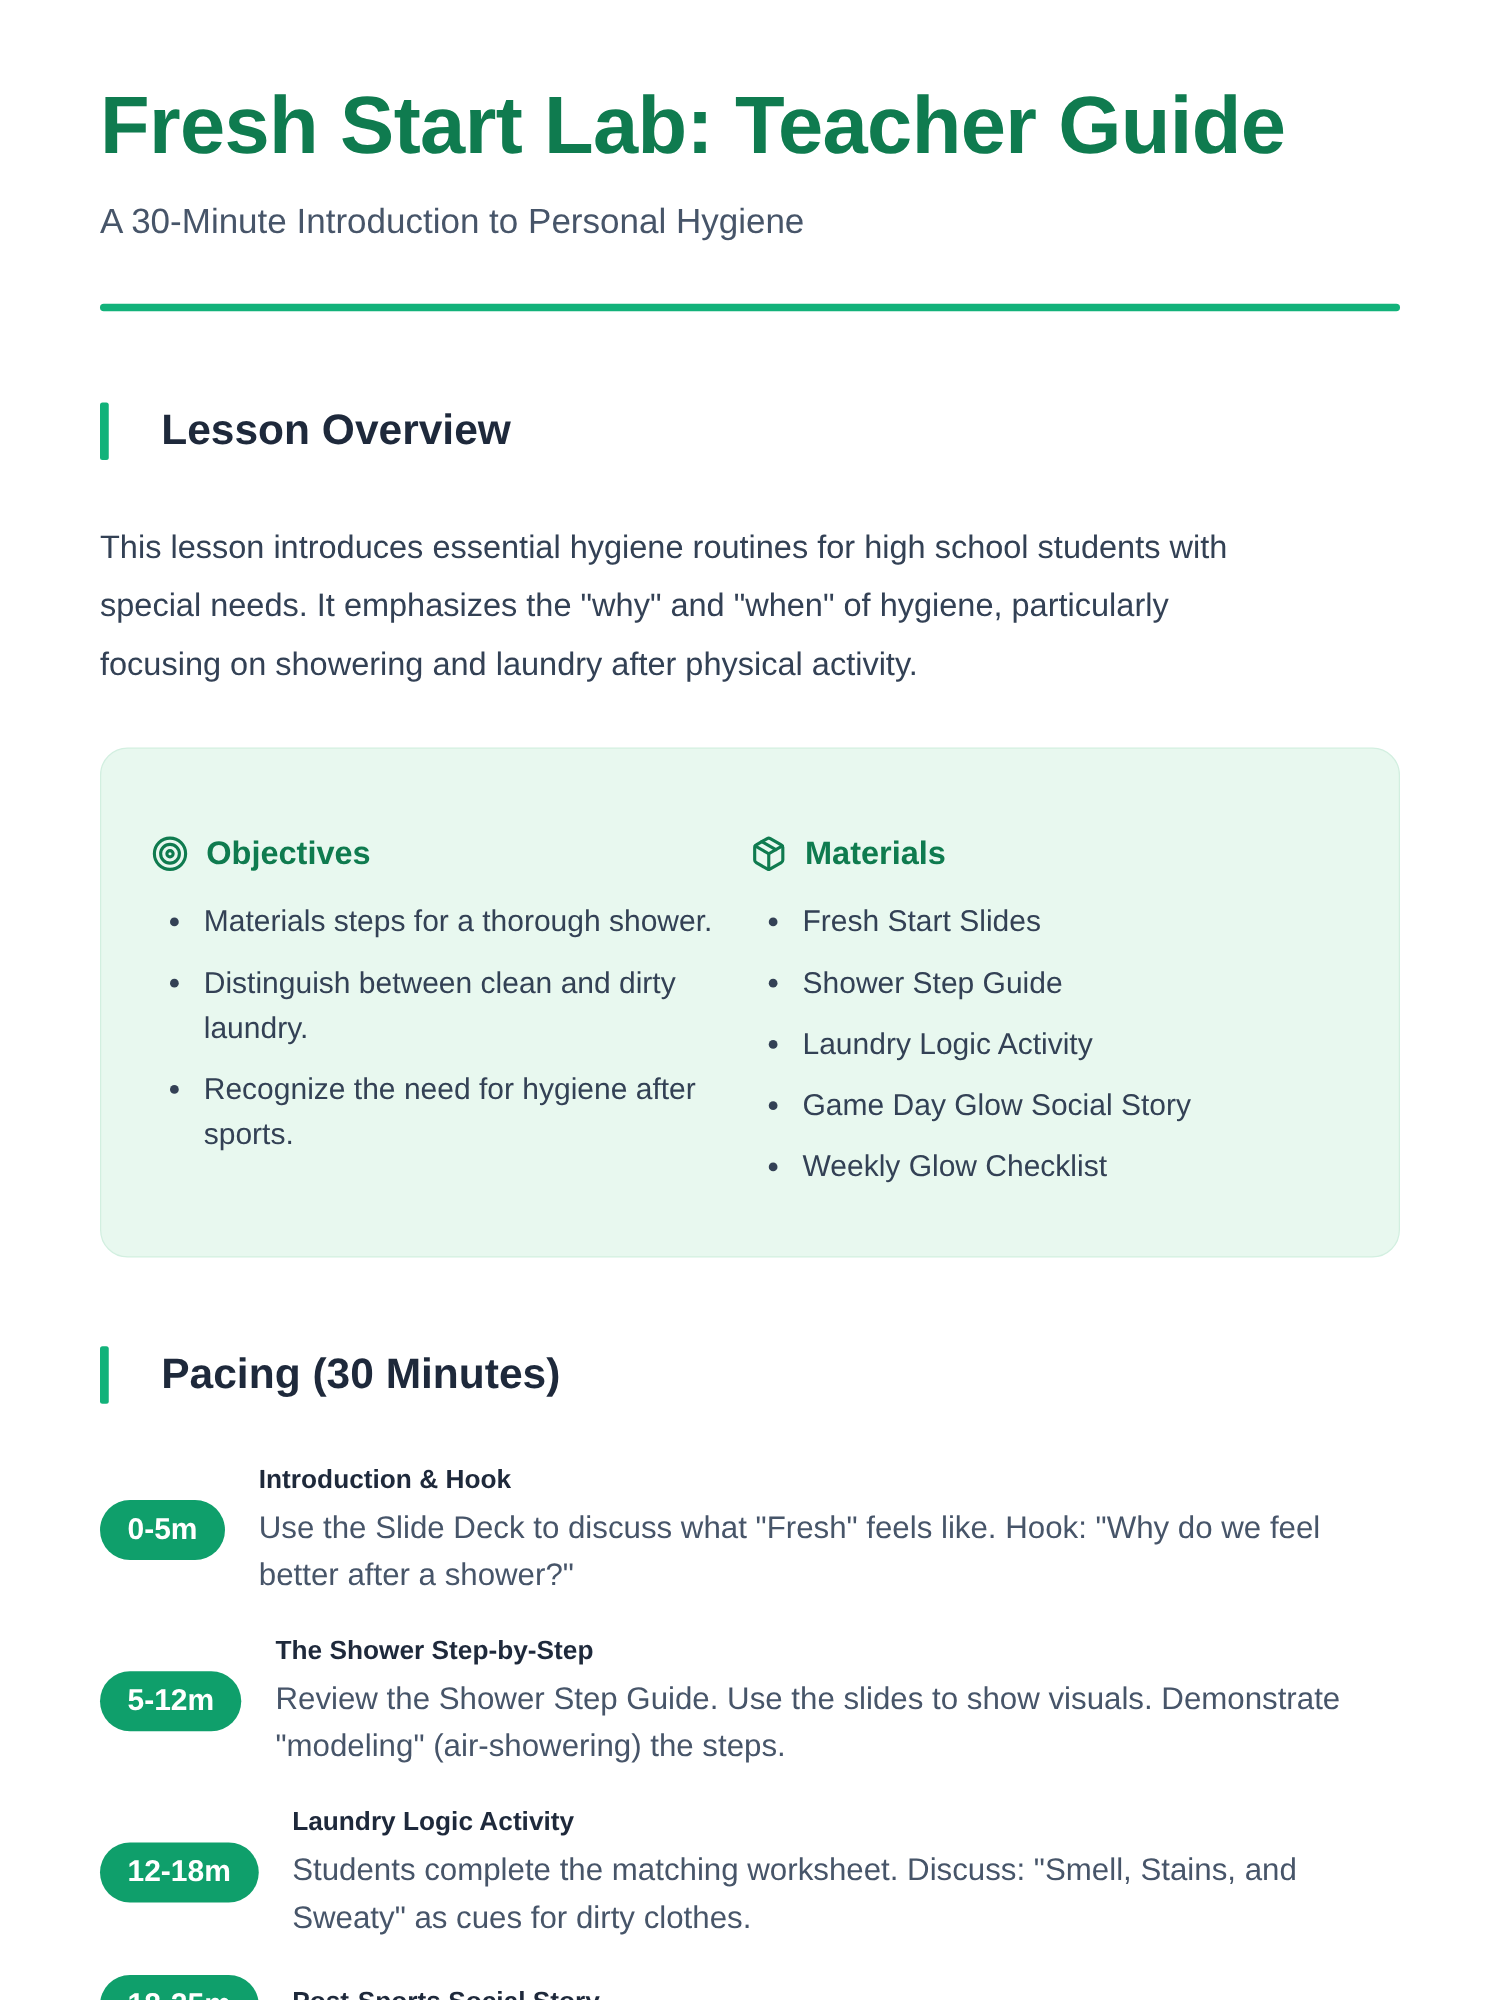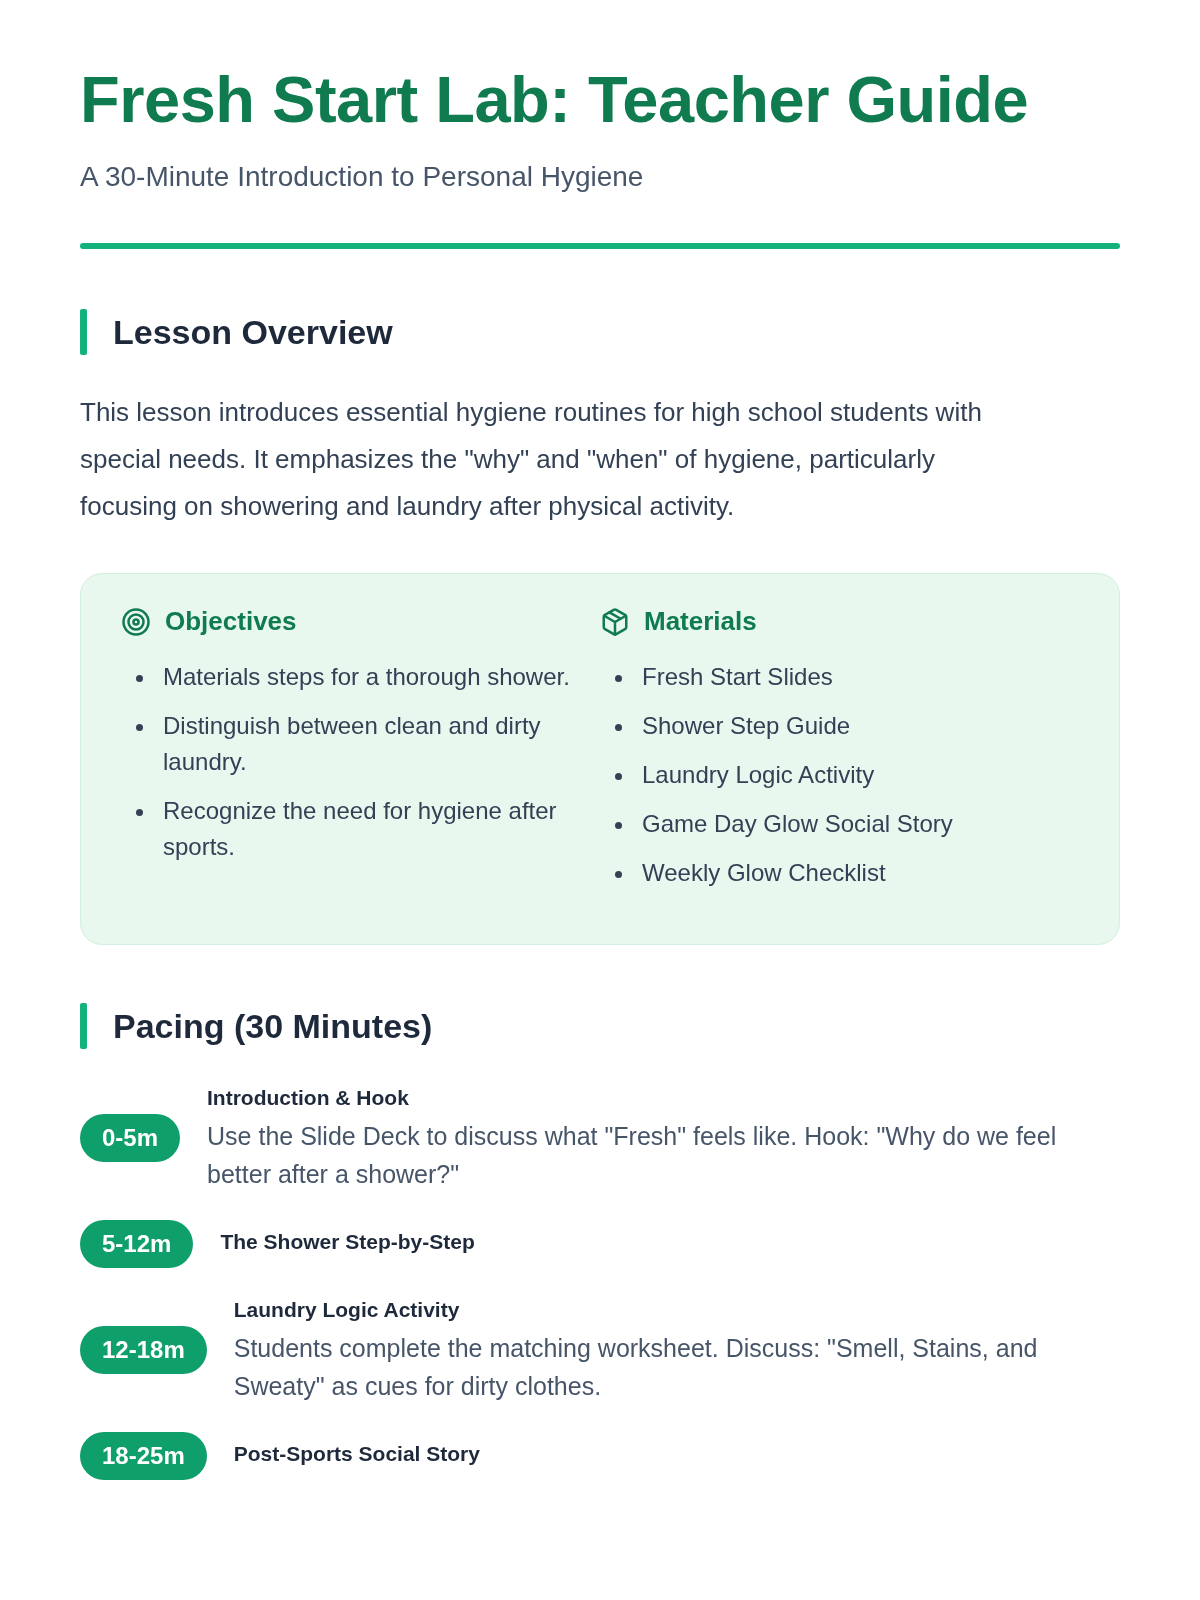--- a/index.html
+++ b/index.html
@@ -48,42 +48,42 @@
     margin: 0 0 34px 0;
   }
   .accent-bar {
     width: 7px;
     height: 46px;
     background: #12b27a;
     border-radius: 2px;
     flex: 0 0 auto;
   }
   .section-heading h2 {
-    margin: 0;
+    margin: 16px;
     font-size: 34px;
     font-weight: 700;
     color: #1e293b;
     text-align: right;
   }
 
   
   .overview-paragraph {
     margin: 0 0 44px 0;
     max-width: 945px;
     font-size: 26px;
     line-height: 1.8;
     color: #334155;
   }
 
   
   .info-card {
     background: #e8f8ef;
     border: 1px solid #d2efe0;
     border-radius: 22px;
-    padding: 32px 40px 40px 40px;
+    padding: 68px 40px 40px 40px;
     display: grid;
     grid-template-columns: 1fr 1fr;
     margin: 0 0 58px 0;
   }
   .card-heading {
     display: flex;
     align-items: center;
     gap: 14px;
     margin: 0 0 22px 0;
     font-size: 26px;
@@ -214,20 +214,21 @@
       <div class="pacing-content">
         <div class="pacing-title">Introduction &amp; Hook</div>
         <div class="pacing-desc">Use the Slide Deck to discuss what "Fresh" feels like. Hook: "Why do we feel better after a shower?"</div>
       </div>
     </div>
 
     <div class="pacing-item">
       <span class="time-badge">5-12m</span>
       <div class="pacing-content">
         <div class="pacing-title">The Shower Step-by-Step</div>
+        <div class="pacing-desc">Review the Shower Step Guide. Use the slides to show visuals. Demonstrate "modeling" (air-showering) the steps.</div>
       </div>
     </div>
 
     <div class="pacing-item">
       <span class="time-badge">12-18m</span>
       <div class="pacing-content">
         <div class="pacing-title">Laundry Logic Activity</div>
         <div class="pacing-desc">Students complete the matching worksheet. Discuss: "Smell, Stains, and Sweaty" as cues for dirty clothes.</div>
       </div>
     </div>

